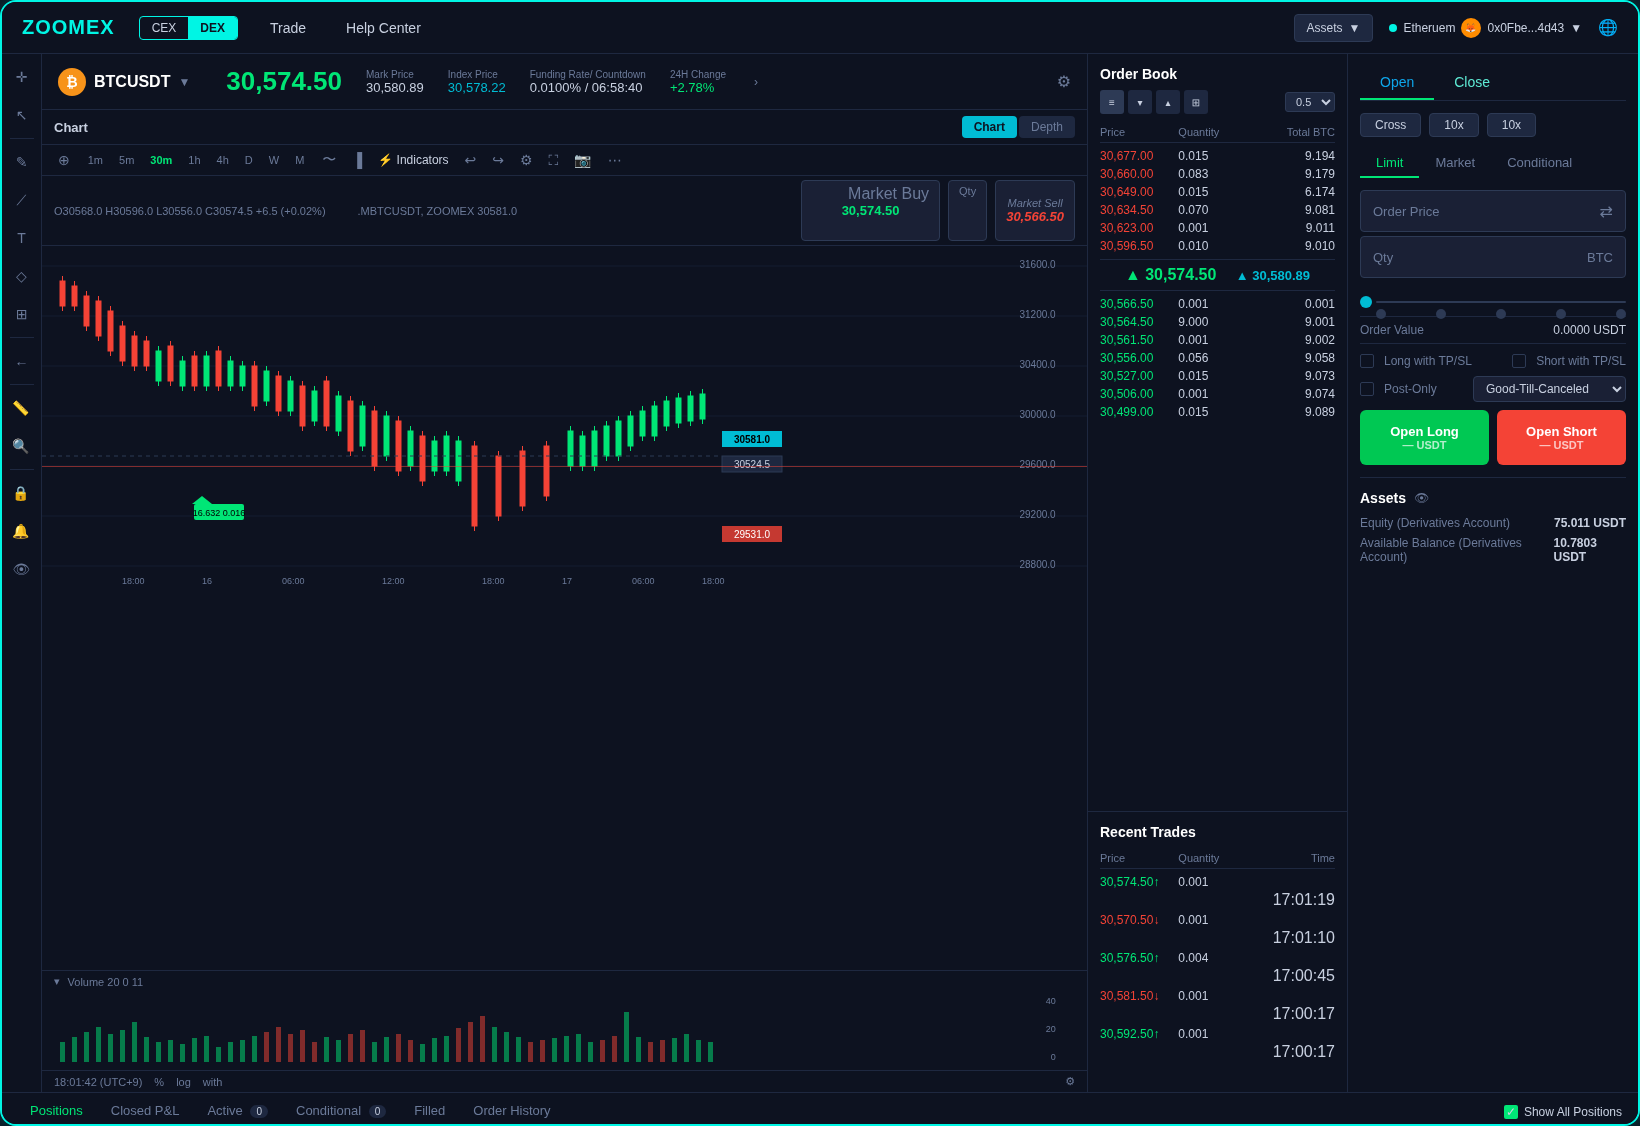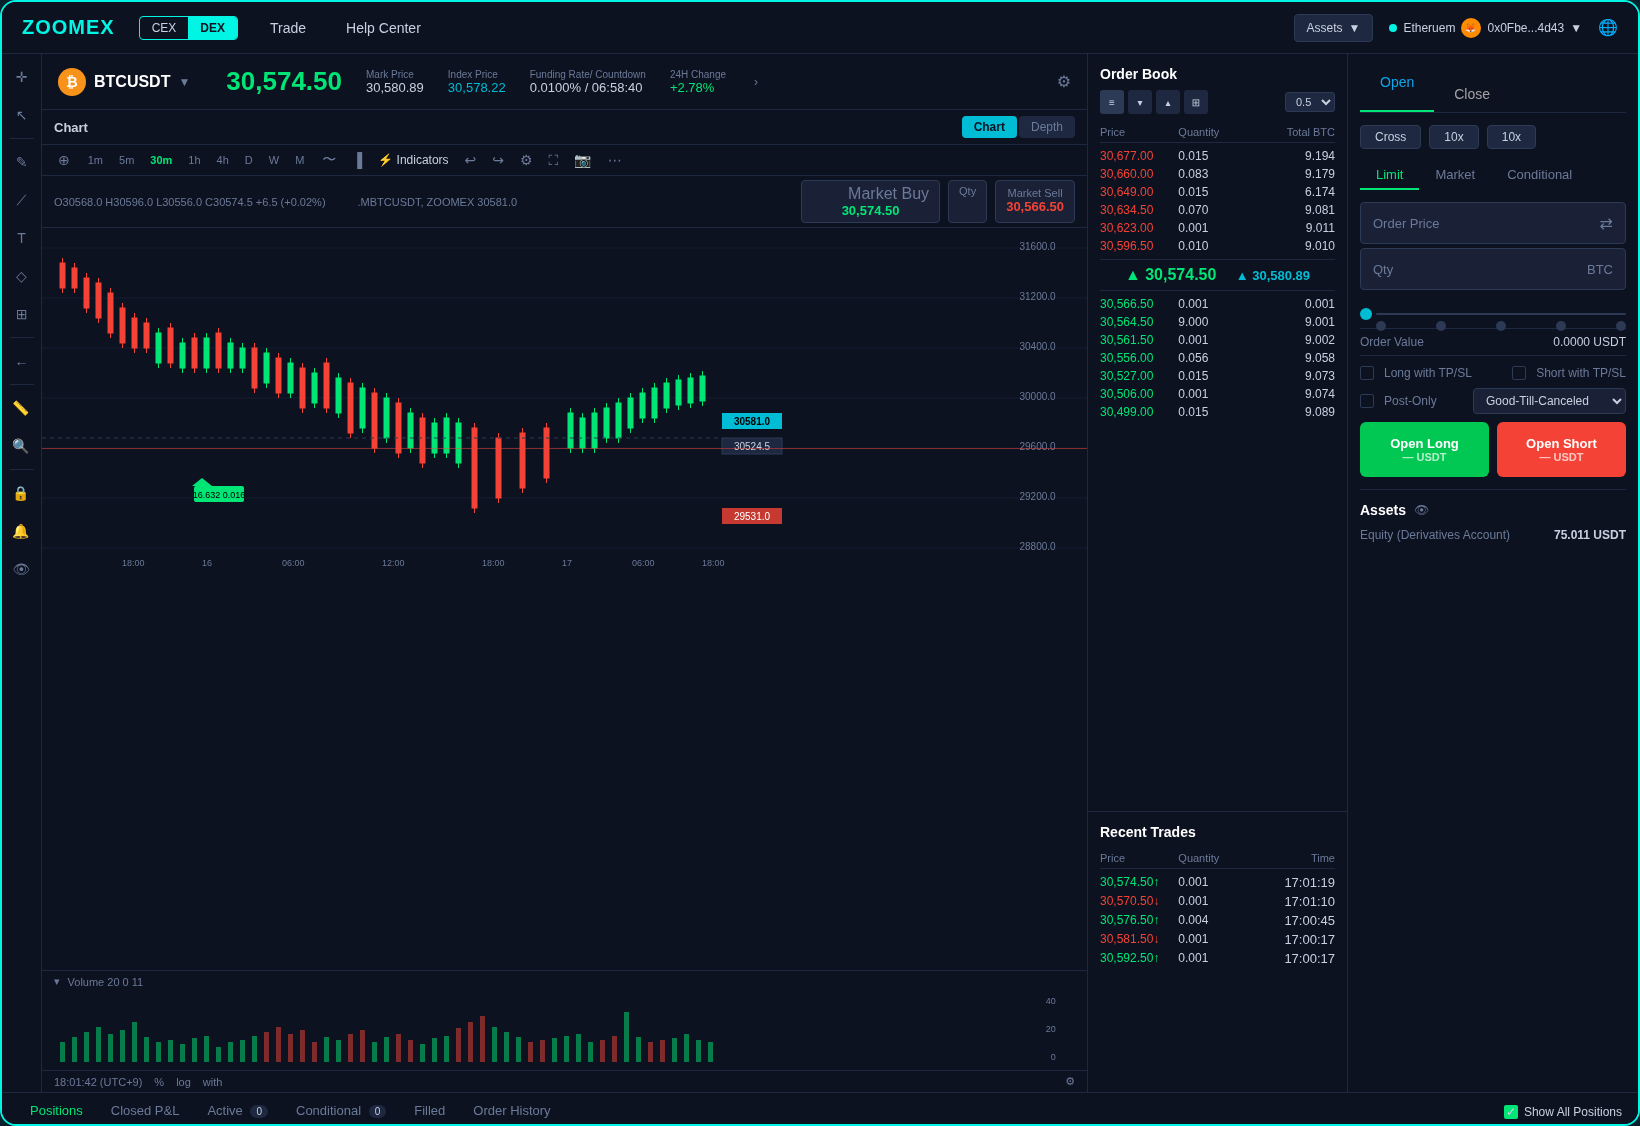--- a/index.html
+++ b/index.html
@@ -325,21 +325,21 @@
     .rt-col { font-size: 11px; color: #6b7a99; }
     .rt-col:last-child { text-align: right; }
     .rt-row {
       display: grid;
       grid-template-columns: 1fr 1fr 1fr;
       padding: 2px 0;
     }
     .rt-price-up { color: #00e676; font-size: 12px; }
     .rt-price-down { color: #f44336; font-size: 12px; }
     .rt-qty { font-size: 12px; color: #c8d0e0; }
-    .rt-time { font-size: 13px; color: #c8d0e0; text-align: right; }
+    .rt-time { font-size: 16px; color: #c8d0e0; text-align: right; margin-top: 16px; }
 
     
     .right-panel {
       width: 290px;
       display: flex;
       flex-direction: column;
       background: #0d1220;
       padding: 12px;
     }
     .order-tabs {
@@ -351,21 +351,21 @@
       padding: 8px 20px;
       cursor: pointer;
       font-size: 14px;
       color: #6b7a99;
       border-bottom: 2px solid transparent;
     }
     .order-tab.active {
       color: #0ea5e9;
       border-bottom-color: #00e676;
     }
-    .order-tab.close-tab { color: #a3a3a3; margin-top: 12px; }
+    .order-tab.close-tab { color: #5eead4; }
 
     .leverage-row {
       display: flex;
       gap: 8px;
       margin-bottom: 12px;
     }
     .leverage-btn {
       padding: 4px 14px;
       border-radius: 4px;
       font-size: 12px;
@@ -670,21 +670,21 @@
           <span style="margin-left:16px;">.MBTCUSDT, ZOOMEX  30581.0</span>
 
           <div style="margin-left:auto; display:flex; gap:8px;">
             <div style="background:#1a2035; border:1px solid #2d3a55; border-radius:4px; padding:4px 10px; text-align:center;">
               <div style="font-size:16px; color:#6b7a99;margin-left:36px;">Market Buy</div>
               <div style="font-size:13px; color:#00e676; font-weight:bold;">30,574.50</div>
             </div>
             <div style="background:#1a2035; border:1px solid #2d3a55; border-radius:4px; padding:4px 10px; text-align:center;">
               <div style="font-size:11px; color:#6b7a99;">Qty</div>
             </div>
-            <div style="background:#1a2035; border:1px solid #2d3a55; border-radius:4px; padding:6px 10px; text-align:center;">
+            <div style="background:#1a2035; border:1px solid #2d3a55; border-radius:4px; padding:16px 10px; text-align:center;font-style:italic;">
               <div style="font-size:11px; color:#6b7a99;">Market Sell</div>
               <div style="font-size:13px; color:#f44336; font-weight:bold;">30,566.50</div>
             </div>
           </div>
         </div>
 
         <div class="chart-body" style="height: 340px; position:relative;">
           
           <svg width="100%" height="100%" style="background:#0d1220;">
 
@@ -1141,20 +1141,24 @@
 
       <div class="assets-section">
         <div class="assets-title-row">
           <span class="assets-title">Assets</span>
           <span style="color:#6b7a99; cursor:pointer;">👁</span>
         </div>
         <div class="assets-row">
           <span class="assets-label">Equity (Derivatives Account)</span>
           <span class="assets-value">75.011 USDT</span>
         </div>
+        <div class="assets-row">
+          <span class="assets-label">Available Balance (Derivatives Account)</span>
+          <span class="assets-value">10.7803 USDT</span>
+        </div>
       </div>
     </div>
   </div>
 
   <div class="bottom-tabs">
     <div class="tab-bar">
       <div class="tab-item active">Positions</div>
       <div class="tab-item">
         <span>Closed P&amp;L</span>
       </div>

